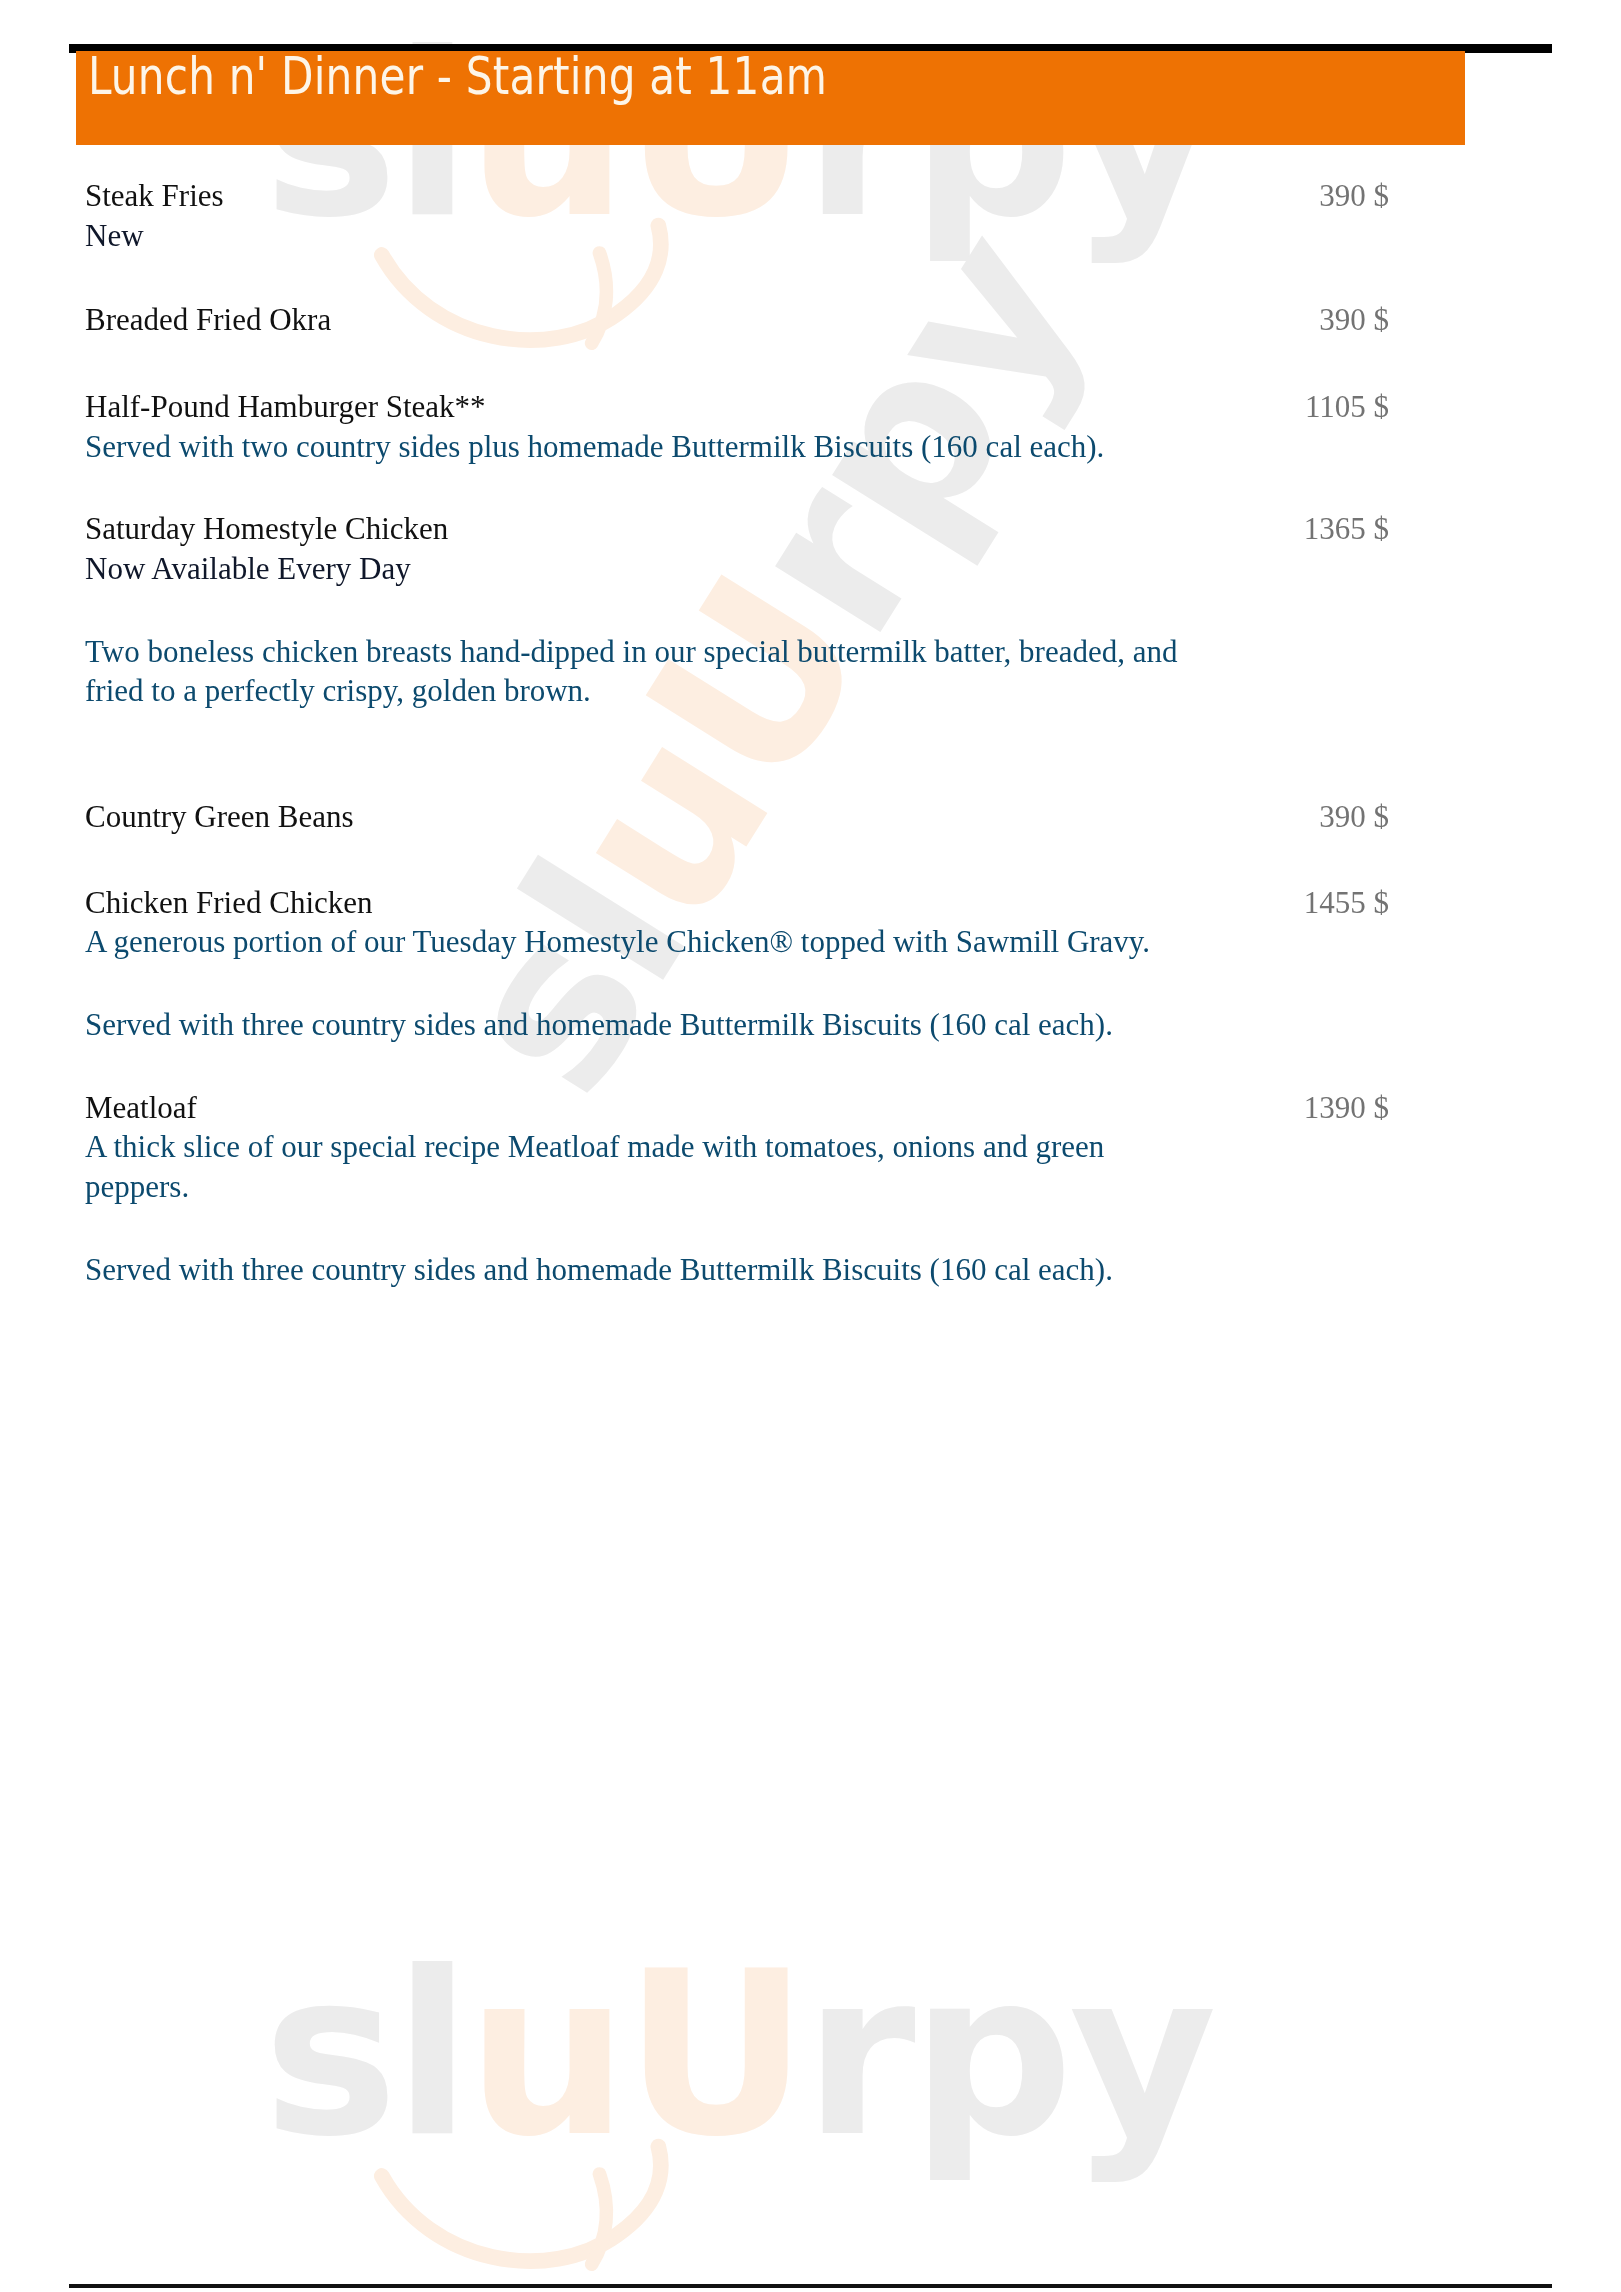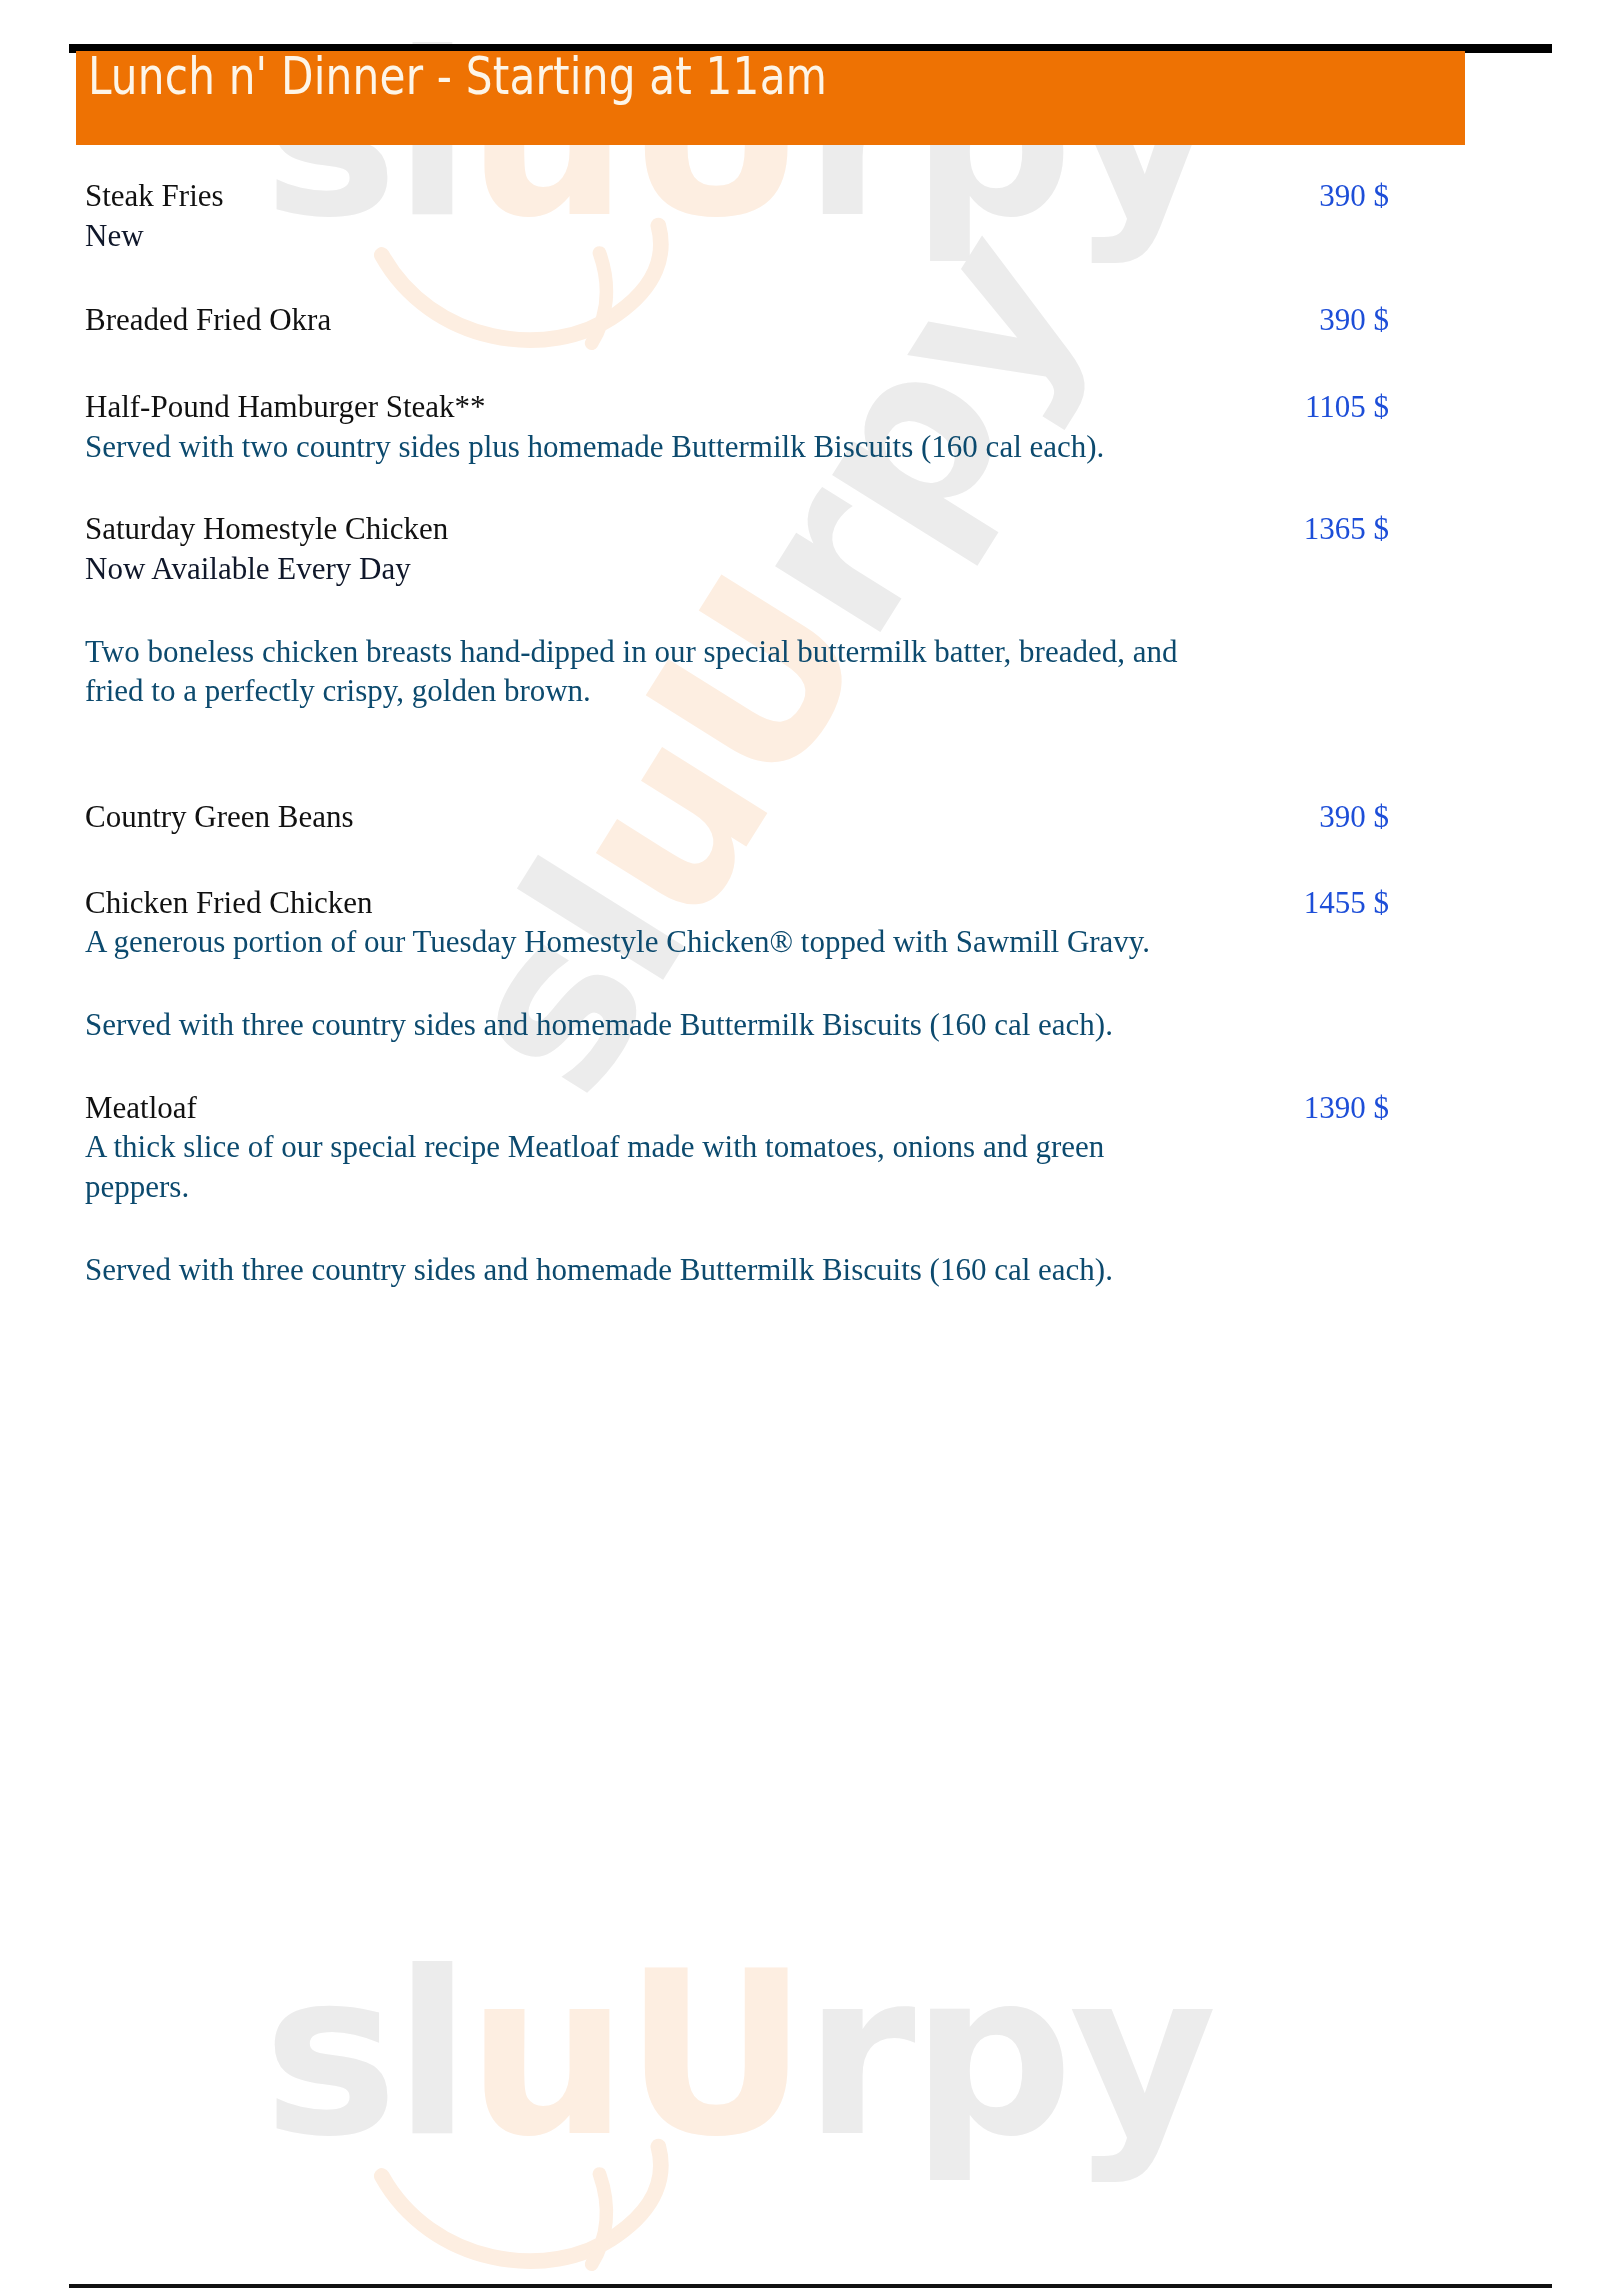--- a/index.html
+++ b/index.html
@@ -115,21 +115,21 @@
     gap: 24px;
   }
   .item-name {
     font-size: 31px;
     color: #111111;
     line-height: 1.28;
     max-width: 1078px;
   }
   .item-price {
     font-size: 31px;
-    color: #1d4ed8;
+    color: #737373;
     line-height: 1.28;
     white-space: nowrap;
     text-align: right;
     flex: 0 0 auto;
     padding-left: 29px;
   }
   .item-price:empty { display: none; }
 
   .item-sub {
     font-size: 31px;

